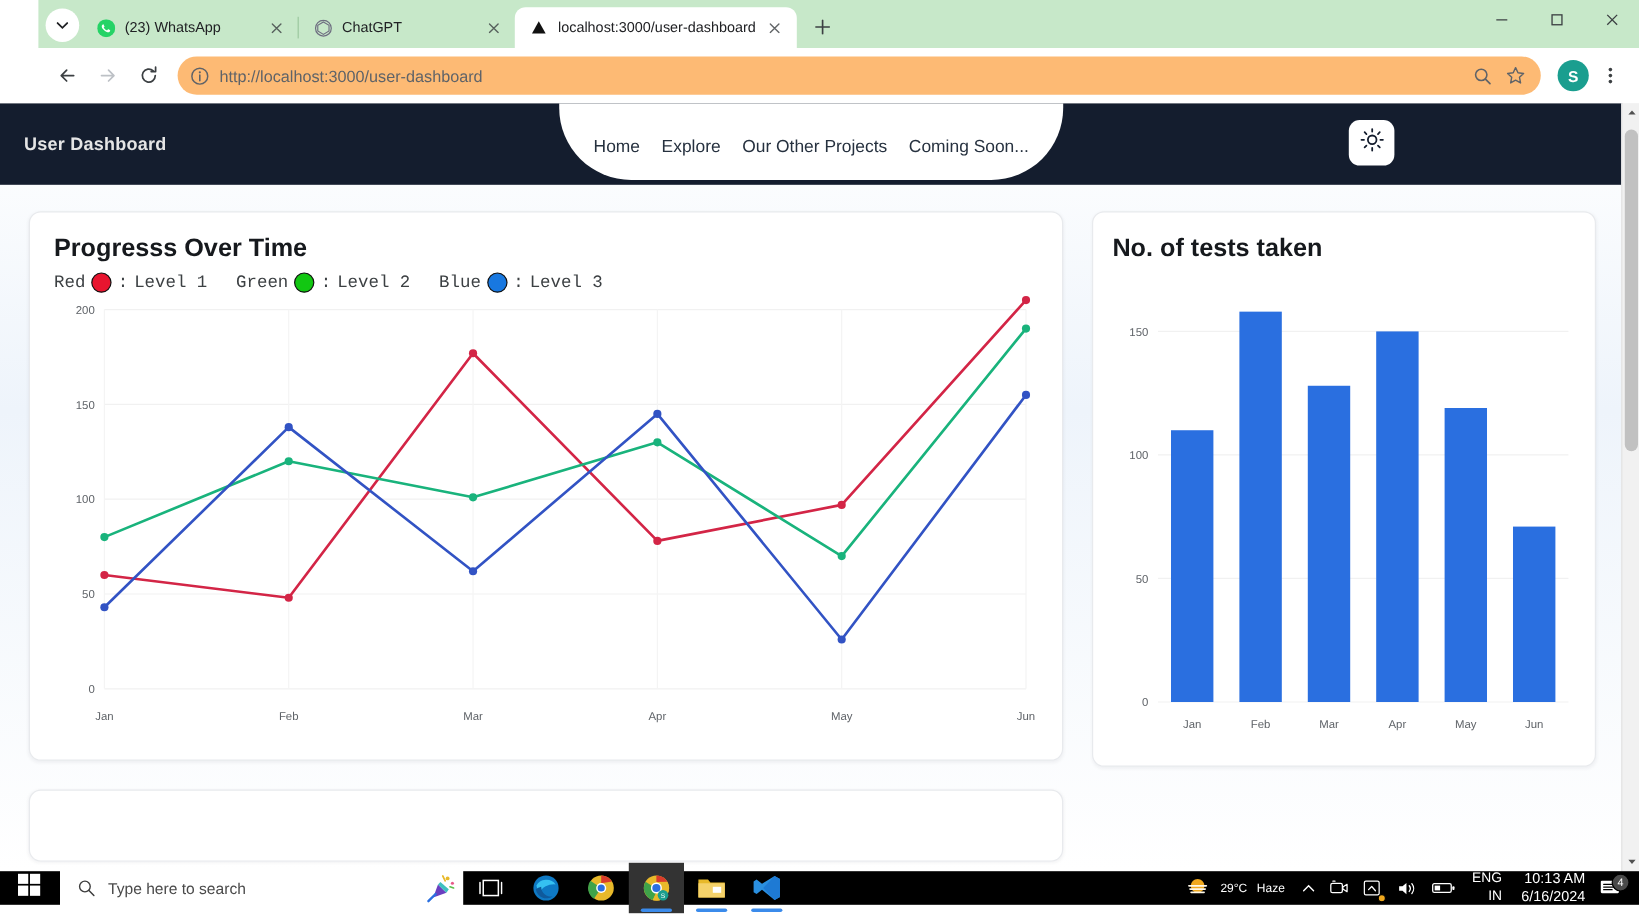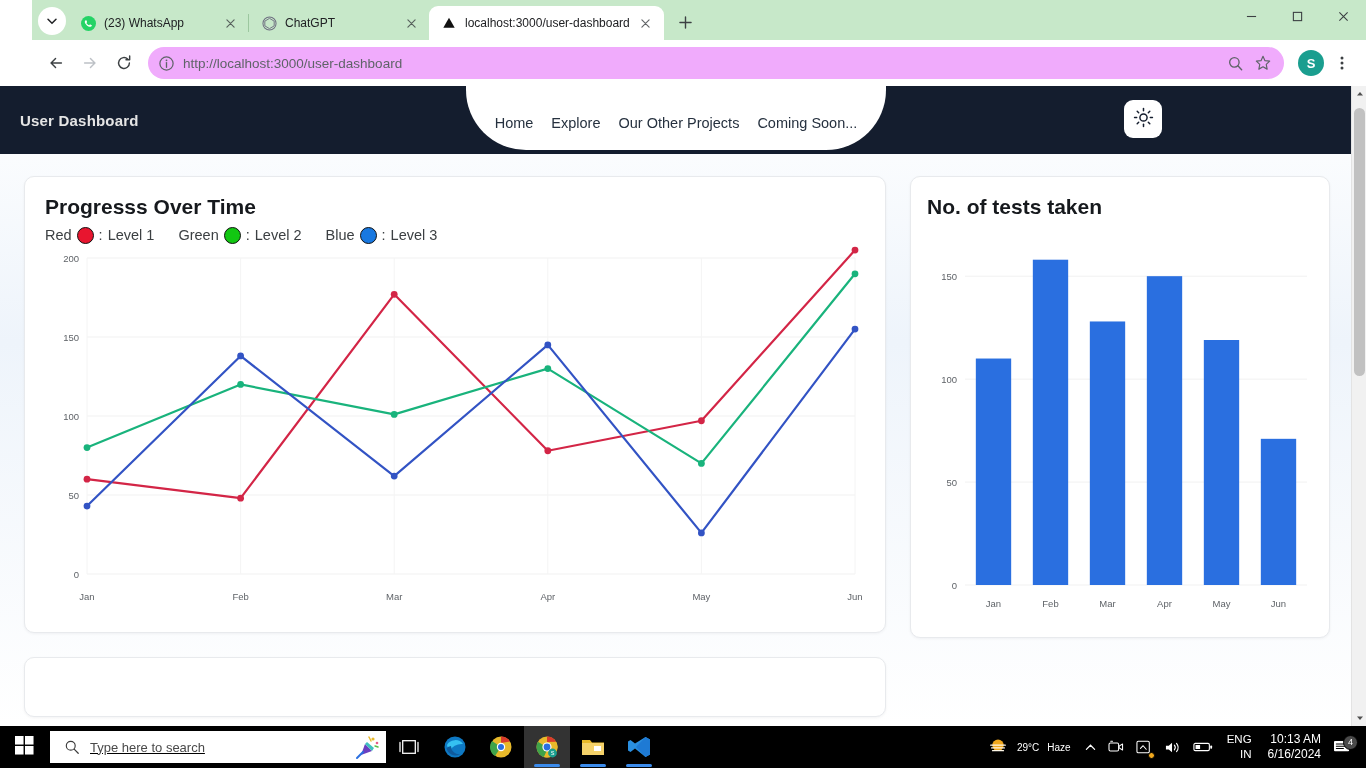--- a/index.html
+++ b/index.html
@@ -51,21 +51,21 @@
 
   .toolbar {
     height: 46px; background: #ffffff; display: flex; align-items: center;
     padding: 0 8px; gap: 2px;
   }
   .tb-btn {
     width: 32px; height: 32px; border-radius: 50%; display: flex;
     align-items: center; justify-content: center; flex: 0 0 auto;
   }
   .omnibox {
-    flex: 1 1 auto; height: 32px; background: #f0abfc; border-radius: 16px;
+    flex: 1 1 auto; height: 32px; background: #fdba74; border-radius: 16px;
     display: flex; align-items: center; padding: 0 6px 0 10px; margin: 0 6px;
     gap: 8px; position: relative;
   }
   .omnibox .url {
     font-size: 13.5px; color: #5f6368; flex: 1 1 auto; white-space: nowrap; overflow:hidden;
   }
   .omni-right { display: flex; align-items: center; gap: 10px; padding-right: 6px; }
   .avatar {
     width: 26px; height: 26px; border-radius: 50%; background: #1a9e8f; color: #fff;
     display: flex; align-items: center; justify-content: center; font-size: 13px;
@@ -105,30 +105,30 @@
   .col-right { width: 420px; flex: 0 0 auto; }
 
   .card {
     background: #ffffff; border: 1px solid #e8eaed; border-radius: 10px;
     box-shadow: 0 1px 3px rgba(16,24,40,.05);
   }
   .card-title { font-size: 21px; font-weight: bold; color: #16191d; }
 
   
   .legend { display: flex; gap: 24px; margin-top: 8px; align-items: center; }
-  .legend-item { display: flex; align-items: flex-start; font-size: 14.5px; color: #3c4043; gap: 5px; }
+  .legend-item { display: flex; align-items: flex-end; font-size: 14.5px; color: #3c4043; gap: 5px; font-family: Liberation Mono, monospace; }
   .dot { width: 17px; height: 17px; border-radius: 50%; border: 1px solid #111; display:inline-block;}
 
   
   .axis-label { font-size: 9.5px; fill: #5f6368; font-family: "Liberation Sans", sans-serif; }
 
   
   .taskbar {
-    position: absolute; left: 0; top: 726px; width: 1366px; height: 42px;
-    background: #000000; display: flex; align-items: center; text-decoration: underline;
+    position: absolute; left: 0; top: 726px; width: 1366px; height: 28px;
+    background: #000000; display: flex; align-items: center;
   }
   .start { width: 48px; height: 42px; display: flex; align-items: center; justify-content: center; }
   .searchbox {
     width: 336px; height: 32px; background: #ffffff; display: flex; align-items: center;
     gap: 10px; padding: 0 6px 0 14px; margin-left: 2px;
   }
   .searchbox .ph { font-size: 13px; color: #4a4a4a; flex: 1 1 auto; }
   .tb-icon {
     width: 46px; height: 42px; display: flex; align-items: center; justify-content: center;
     position: relative;

